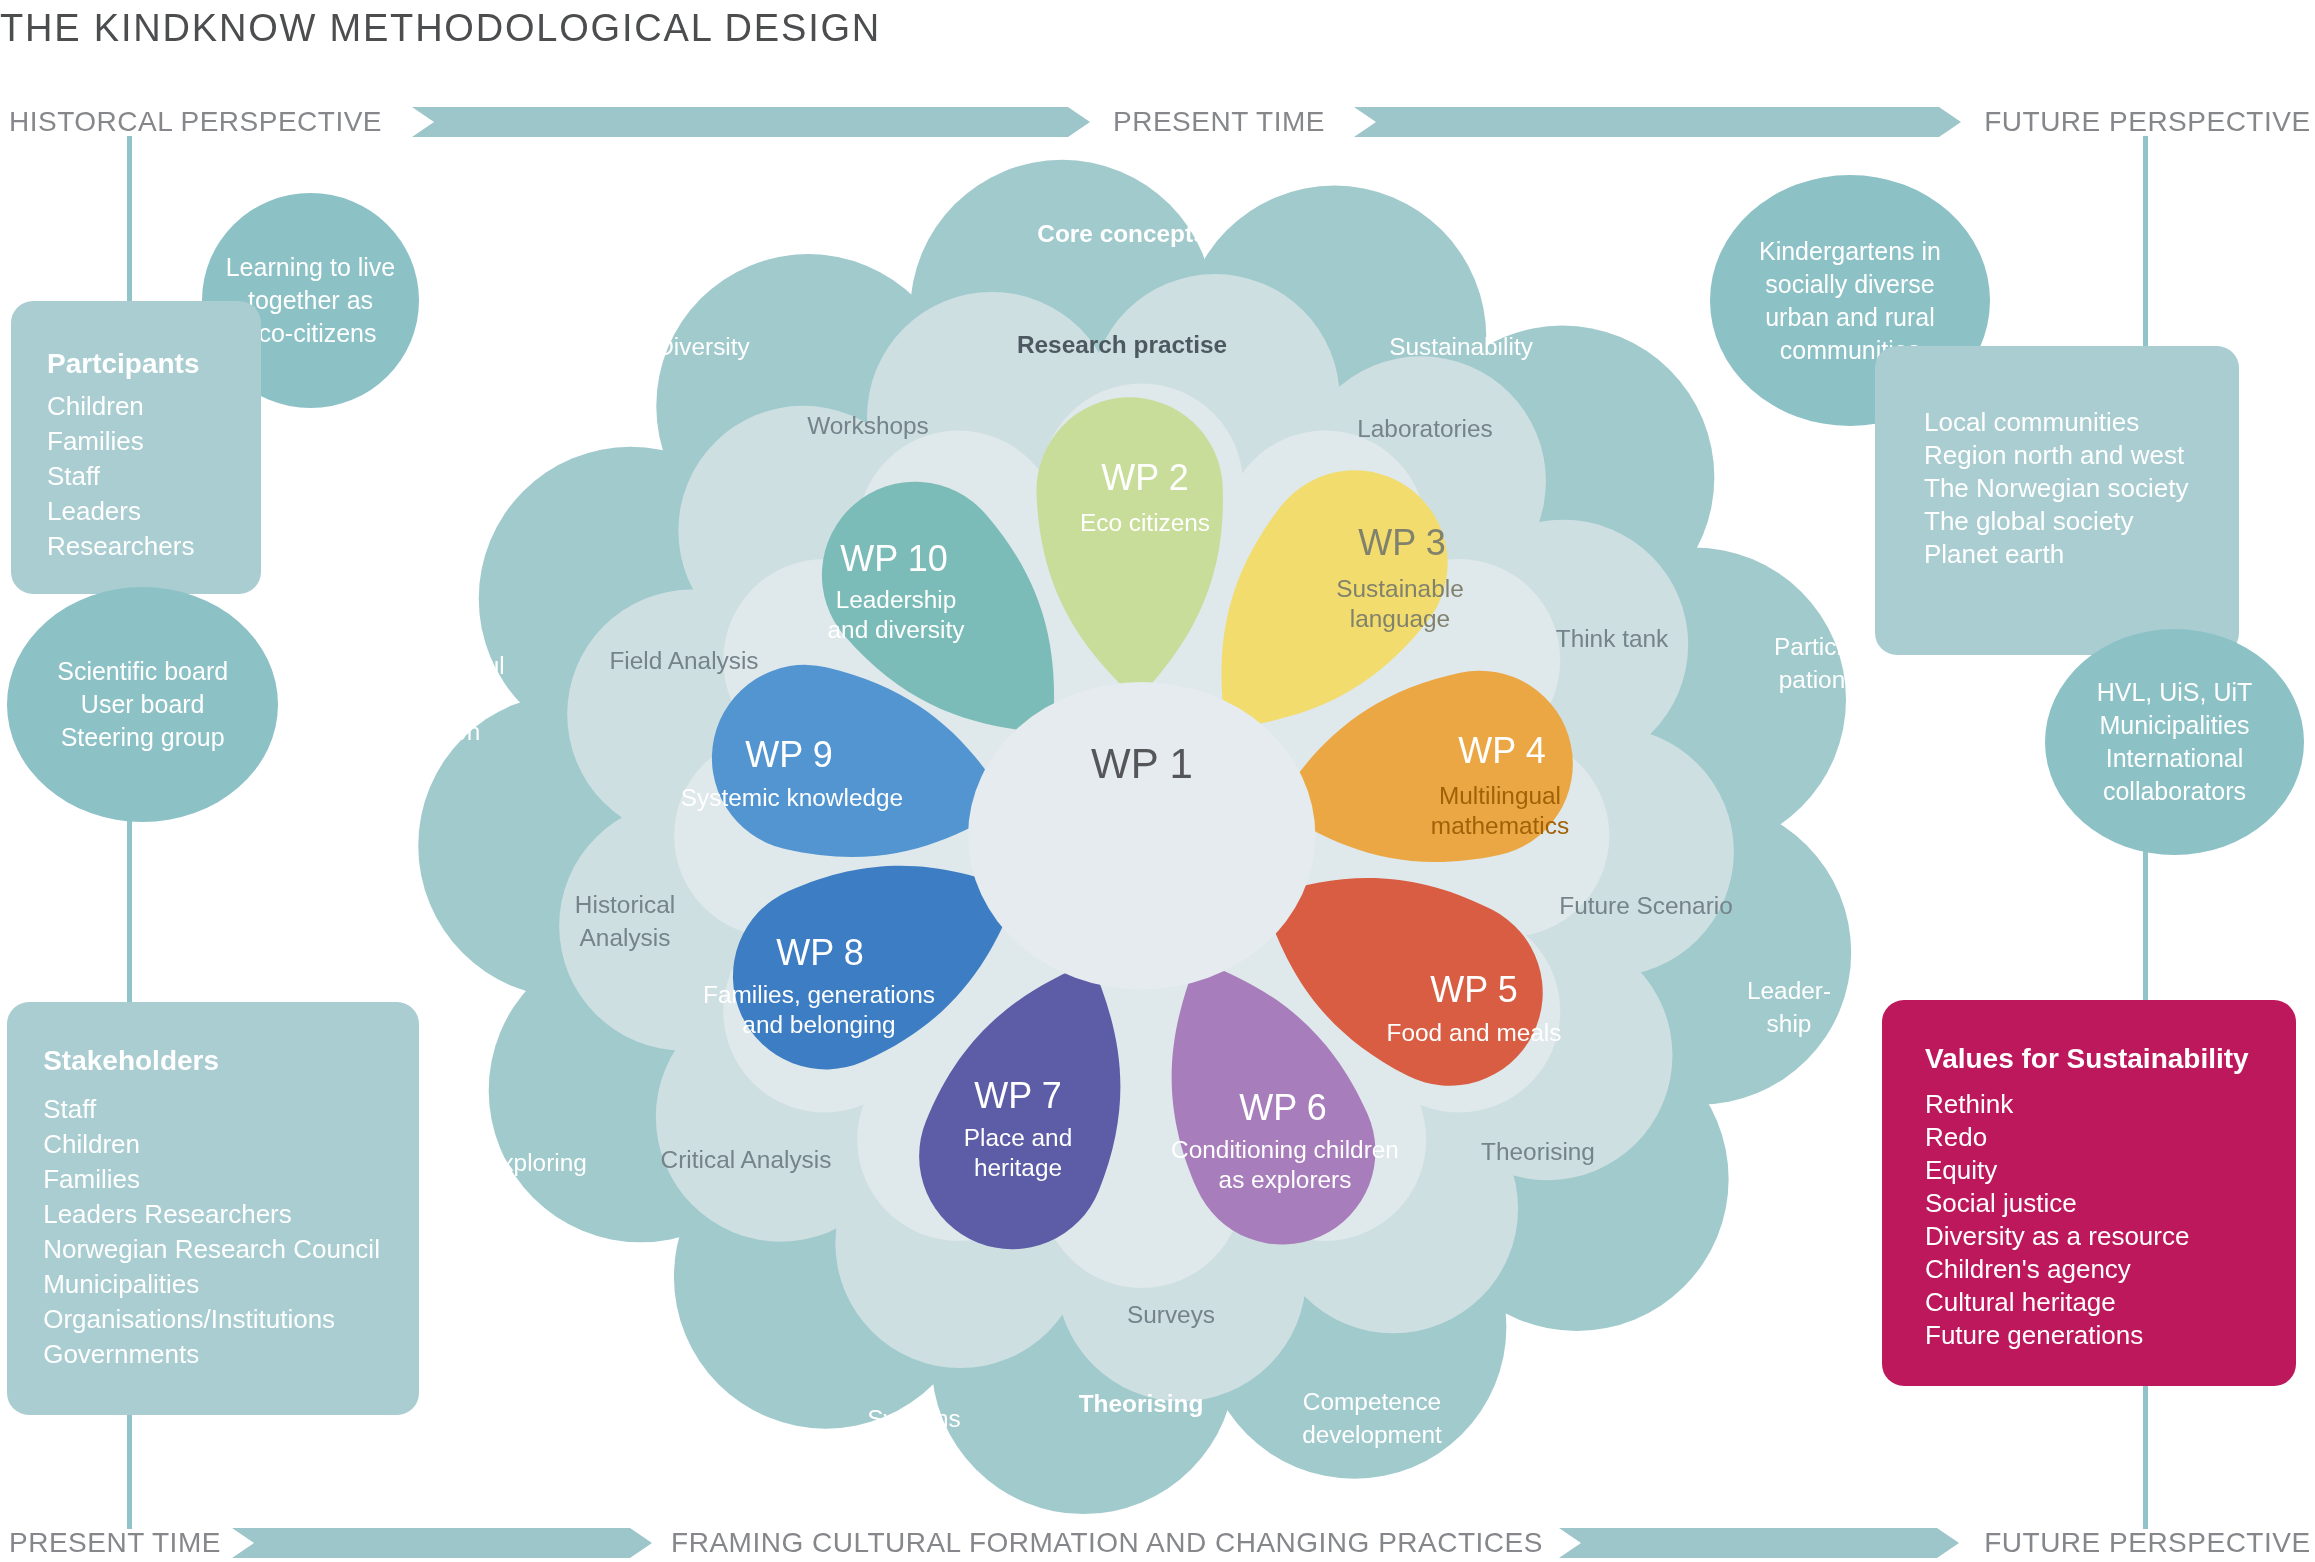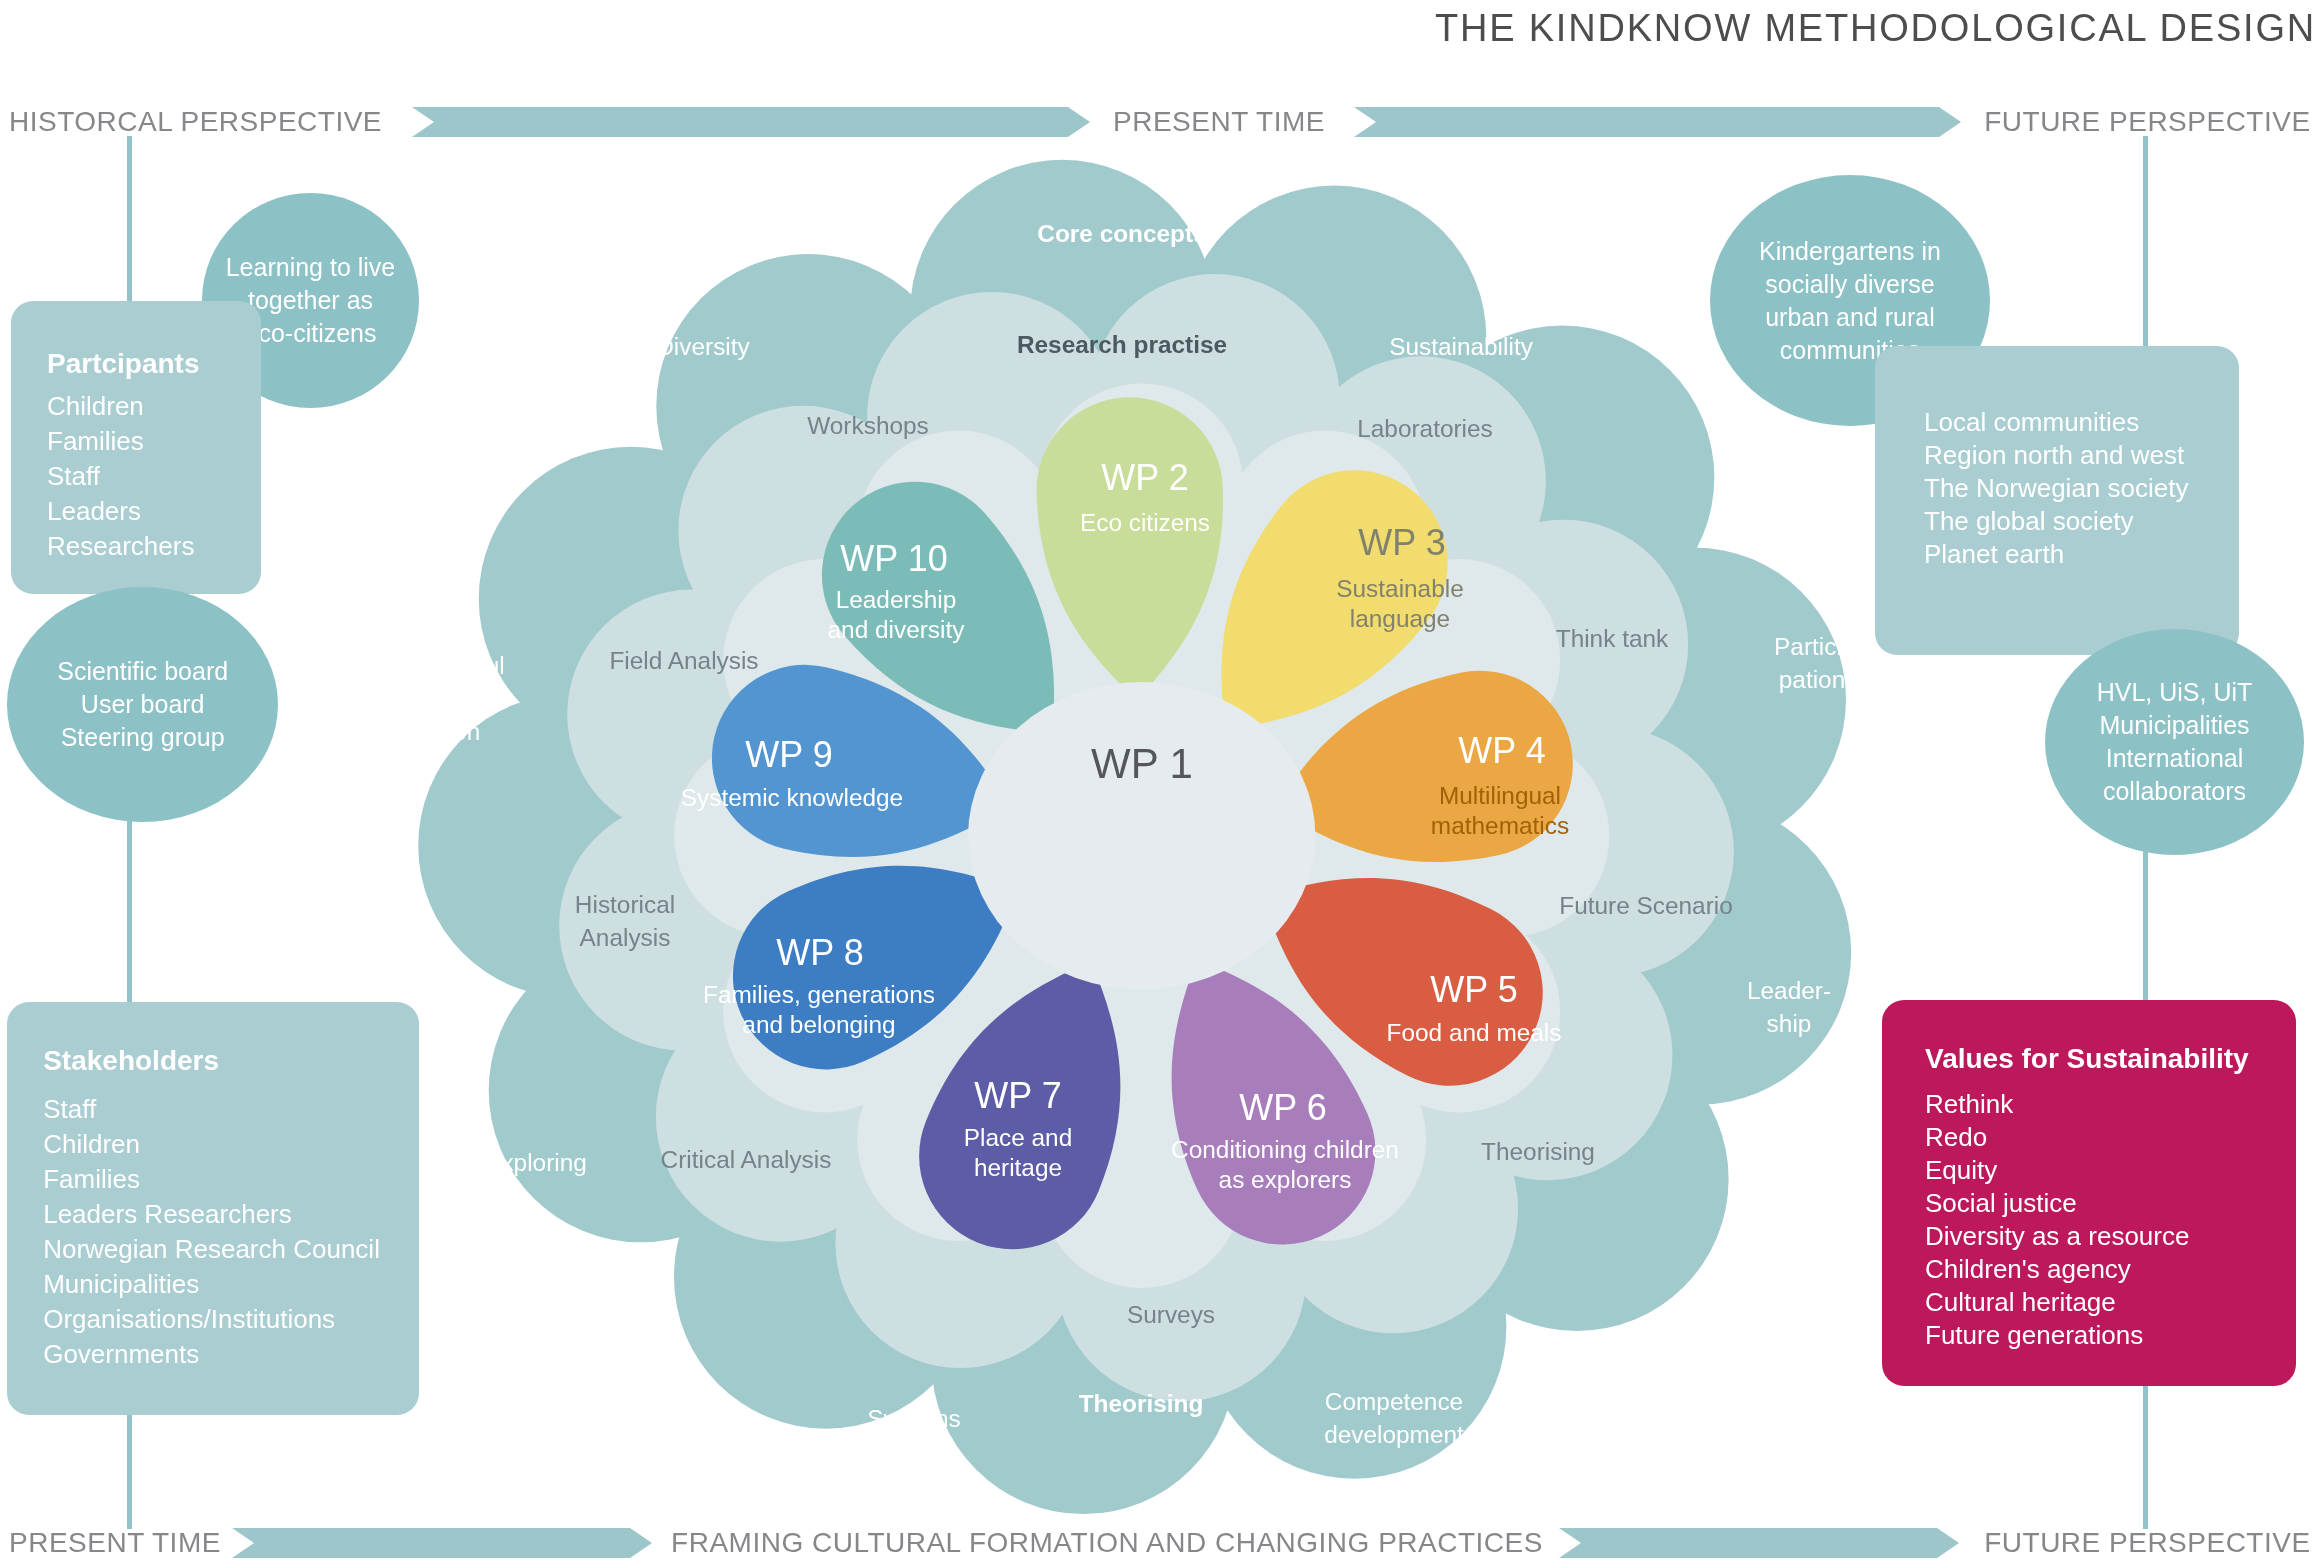--- a/index.html
+++ b/index.html
@@ -4,21 +4,21 @@
 <style>
   html,body{margin:0;padding:0;background:#ffffff;}
   #canvas{
     position:relative;width:2316px;height:1562px;overflow:hidden;background:#ffffff;
     font-family:"Liberation Sans", sans-serif;
   }
   .abs{position:absolute;}
   .ctr{transform:translate(-50%,-50%);text-align:center;white-space:pre-line;}
   
   #main-title{
-    left:0;right:0;top:7.2px;text-align:right;
+    left:0;right:0;top:7.2px;text-align:left;
     font-size:38px;letter-spacing:1.8px;color:#4c4d4f;font-weight:500;
   }
   
   .bar-text{font-size:28px;color:#85878a;letter-spacing:0.5px;line-height:30px;}
   .band{height:30px;}
   .band.chev{clip-path:polygon(0 0, calc(100% - 22px) 0, 100% 50%, calc(100% - 22px) 100%, 0 100%, 22px 50%);}
   
   .vline{width:5.4px;}
   
   .side-box{border-radius:22px;color:#ffffff;}
@@ -127,21 +127,21 @@
       <div class="abs ctr ring-label white" style="left: 447px; top: 698px;">Respectful
 dissimi-
 nation</div>
       <div class="abs ctr ring-label white" style="left: 1812px; top: 663px;">Partici-
 pation</div>
       <div class="abs ctr ring-label white" style="left: 536px; top: 1162px;">Exploring</div>
       <div class="abs ctr ring-label white" style="left: 1789px; top: 1007px;">Leader-
 ship</div>
       <div class="abs ctr ring-label white bold" style="left: 1141px; top: 1403px;">Theorising</div>
       <div class="abs ctr ring-label white" style="left: 914px; top: 1418px;">Systems</div>
-      <div class="abs ctr ring-label white" style="left: 1372px; top: 1418px; margin-left: 22px;">Competence
+      <div class="abs ctr ring-label white" style="left: 1372px; top: 1418px;">Competence
 development</div>
       <div class="abs ctr ring-label dark bold" style="left: 1122px; top: 344px;">Research practise</div>
       <div class="abs ctr ring-label gray" style="left: 868px; top: 425px;">Workshops</div>
       <div class="abs ctr ring-label gray" style="left: 1425px; top: 428px;">Laboratories</div>
       <div class="abs ctr ring-label gray" style="left: 684px; top: 660px;">Field Analysis</div>
       <div class="abs ctr ring-label gray" style="left: 1612px; top: 638px;">Think tank</div>
       <div class="abs ctr ring-label gray" style="left: 625px; top: 921px; text-align: center;">Historical
 Analysis</div>
       <div class="abs ctr ring-label gray" style="left: 1646px; top: 905px;">Future Scenario</div>
       <div class="abs ctr ring-label gray" style="left: 746px; top: 1159px;">Critical Analysis</div>

